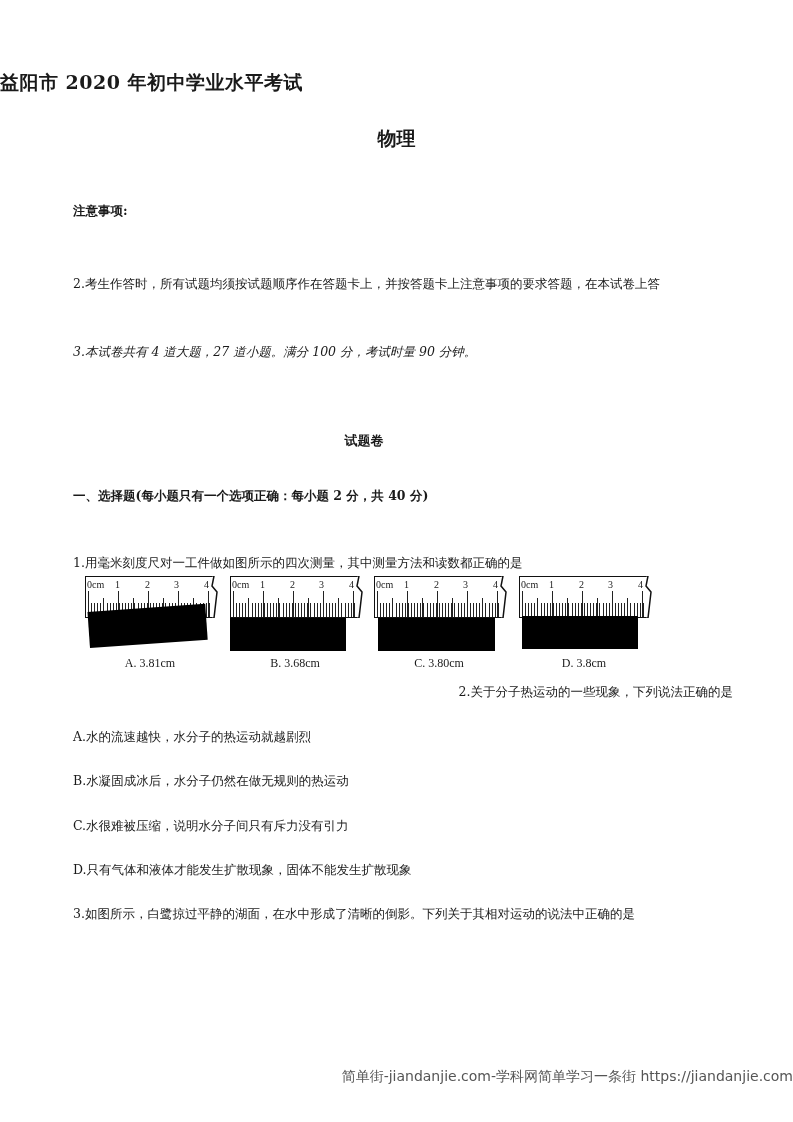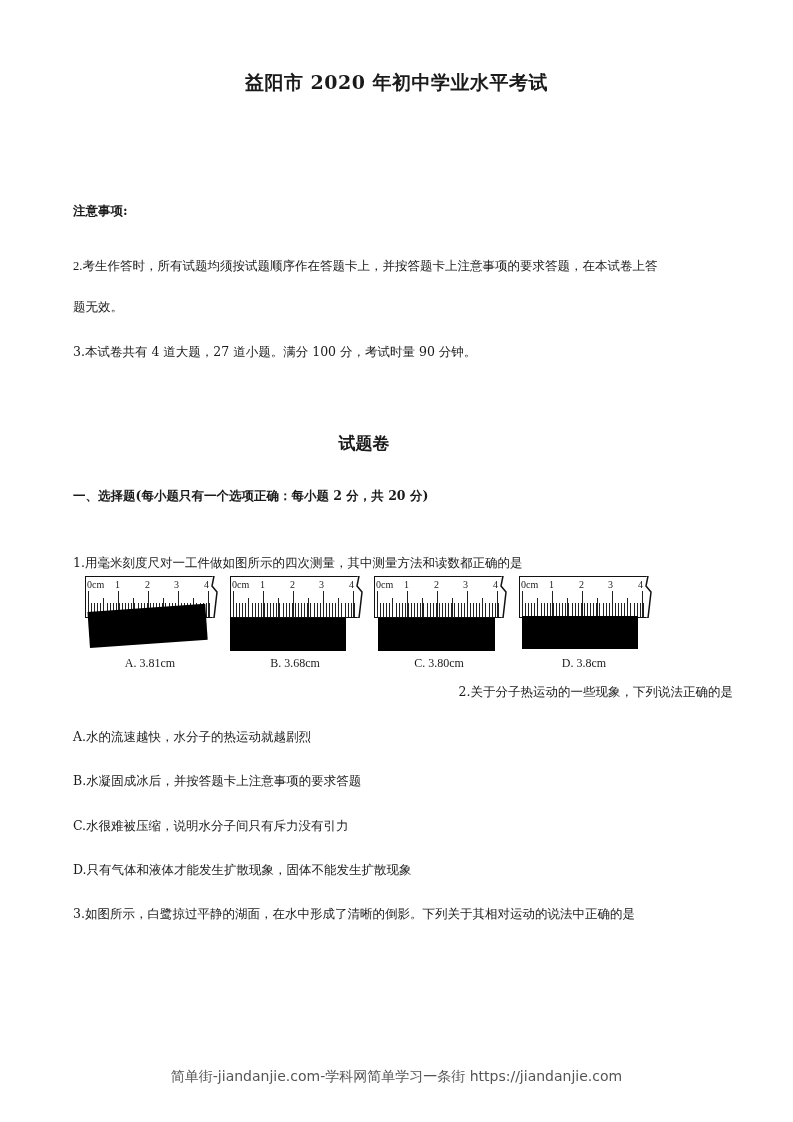--- a/index.html
+++ b/index.html
@@ -3,35 +3,35 @@
   <meta charset="utf-8">
   <style>
     html, body { margin: 0; padding: 0; background: #ffffff; }
     body {
       width: 793px; height: 1122px; position: relative; overflow: hidden;
       font-family: "DejaVu Serif", "Liberation Serif", serif;
       color: #1a1a1a;
     }
     .page { position: absolute; left: 0; top: 0; width: 793px; height: 1122px; }
     .title {
-      position: absolute; left: 0; width: 793px; top: 70px; text-align: center;
+      position: absolute; left: 0; width: 793px; top: 70px; 
       font-size: 19px; font-weight: bold; letter-spacing: 0.5px;
     }
     .subject {
       position: absolute; left: 0; width: 793px; top: 126px; text-align: center;
       font-size: 19px; font-weight: bold;
     }
     .para {
       position: absolute; left: 73px; width: 660px; font-size: 12.5px; line-height: 32px;
       white-space: nowrap;
     }
     .bold { font-weight: bold; }
     .section-title {
       position: absolute; left: 0; width: 728px; top: 432px; text-align: center;
-      font-size: 17px; font-weight: bold;
+      font-size: 13px; font-weight: bold;
     }
     .figures {
       position: absolute; left: 85px; top: 574px; width: 580px; height: 100px;
     }
     .fig { position: absolute; top: 0; width: 140px; height: 100px; text-decoration: underline; }
     .ruler {
       position: absolute; left: 0; top: 2px; width: 128px; height: 42px;
       border: 1.5px solid #111; border-right: none; background: #fff; box-sizing: border-box;
     }
     .ruler-end {
@@ -45,38 +45,38 @@
       background-image: repeating-linear-gradient(to right, #222 0, #222 1px, transparent 1px, transparent 3.1px);
     }
     .tick-mid { position: absolute; bottom: 0; width: 1px; height: 19px; background: #222; }
     .tick-cm { position: absolute; bottom: 0; width: 1px; height: 26px; background: #222; }
     .block { position: absolute; background: #000; }
     .cap {
       position: absolute; top: 82px; left: 0; width: 130px; text-align: center;
       font-size: 12px; font-family: "Liberation Serif", serif;
     }
     .footer {
-      position: absolute; left: 0; width: 793px; top: 1068px; text-align: center;
+      position: absolute; left: 0; width: 793px; top: 1068px; text-align: right;
       font-family: "DejaVu Sans", sans-serif; font-size: 14px; color: #555;
     }
   </style>
 </head>
 <body>
 
 <div class="page">
 
   <div class="title">益阳市 2020 年初中学业水平考试</div>
+  <div class="subject">物理</div>
 
   <div class="para bold" style="top:170px;margin-top:25px;">注意事项:</div>
-  <div class="para" style="top:250px;font-family:Liberation Serif, serif;">2.考生作答时，所有试题均须按试题顺序作在答题卡上，并按答题卡上注意事项的要求答题，在本试卷上答</div>
-  <div class="para" style="top:291px;">题无效。</div>
-  <div class="para" style="top:336px;">3.本试卷共有 4 道大题，27 道小题。满分 100 分，考试时量 90 分钟。</div>
+  <div class="para" style="top:268px;">2.考生作答时，所有试题均须按试题顺序作在答题卡上，并按答题卡上注意事项的要求答题，在本试卷上答</div>
+  <div class="para" style="top:336px;font-style:italic;">3.本试卷共有 4 道大题，27 道小题。满分 100 分，考试时量 90 分钟。</div>
 
   <div class="section-title">试题卷</div>
-  <div class="para bold" style="top:480px;">一、选择题(每小题只有一个选项正确：每小题 2 分，共 20 分)</div>
+  <div class="para bold" style="top:480px;">一、选择题(每小题只有一个选项正确：每小题 2 分，共 40 分)</div>
 
   <div class="para" style="top:523px;margin-top:24px;">1.用毫米刻度尺对一工件做如图所示的四次测量，其中测量方法和读数都正确的是</div>
 
   <div class="figures">
 
     <div class="fig" style="left:0;">
       <div class="ruler">
         <span class="lbl" style="left:1px;">0cm</span>
         <span class="lbl" style="left:29px;">1</span>
         <span class="lbl" style="left:59px;">2</span>
@@ -171,20 +171,20 @@
       <svg class="ruler-end" viewBox="0 0 8 42">
           <path d="M1 0 L3 0 L1 10 L6 16 L3 42 L1 42" fill="#fff" stroke="#111" stroke-width="1.5"></path>
         </svg>
       <div class="block" style="left:3px; top:42px; width:116px; height:33px;"></div>
       <div class="cap">D. 3.8cm</div>
     </div>
   </div>
 
   <div class="para" style="top:676px;text-align:right;">2.关于分子热运动的一些现象，下列说法正确的是</div>
   <div class="para" style="top:721px;">A.水的流速越快，水分子的热运动就越剧烈</div>
-  <div class="para" style="top:765px;">B.水凝固成冰后，并按答题卡上注意事项的要求答题</div>
+  <div class="para" style="top:765px;">B.水凝固成冰后，水分子仍然在做无规则的热运动</div>
   <div class="para" style="top:810px;">C.水很难被压缩，说明水分子间只有斥力没有引力</div>
   <div class="para" style="top:854px;">D.只有气体和液体才能发生扩散现象，固体不能发生扩散现象</div>
 
   <div class="para" style="top:898px;">3.如图所示，白鹭掠过平静的湖面，在水中形成了清晰的倒影。下列关于其相对运动的说法中正确的是</div>
 
   <div class="footer">简单街-jiandanjie.com-学科网简单学习一条街 https://jiandanjie.com</div>
 </div>
 
 </body></html>

